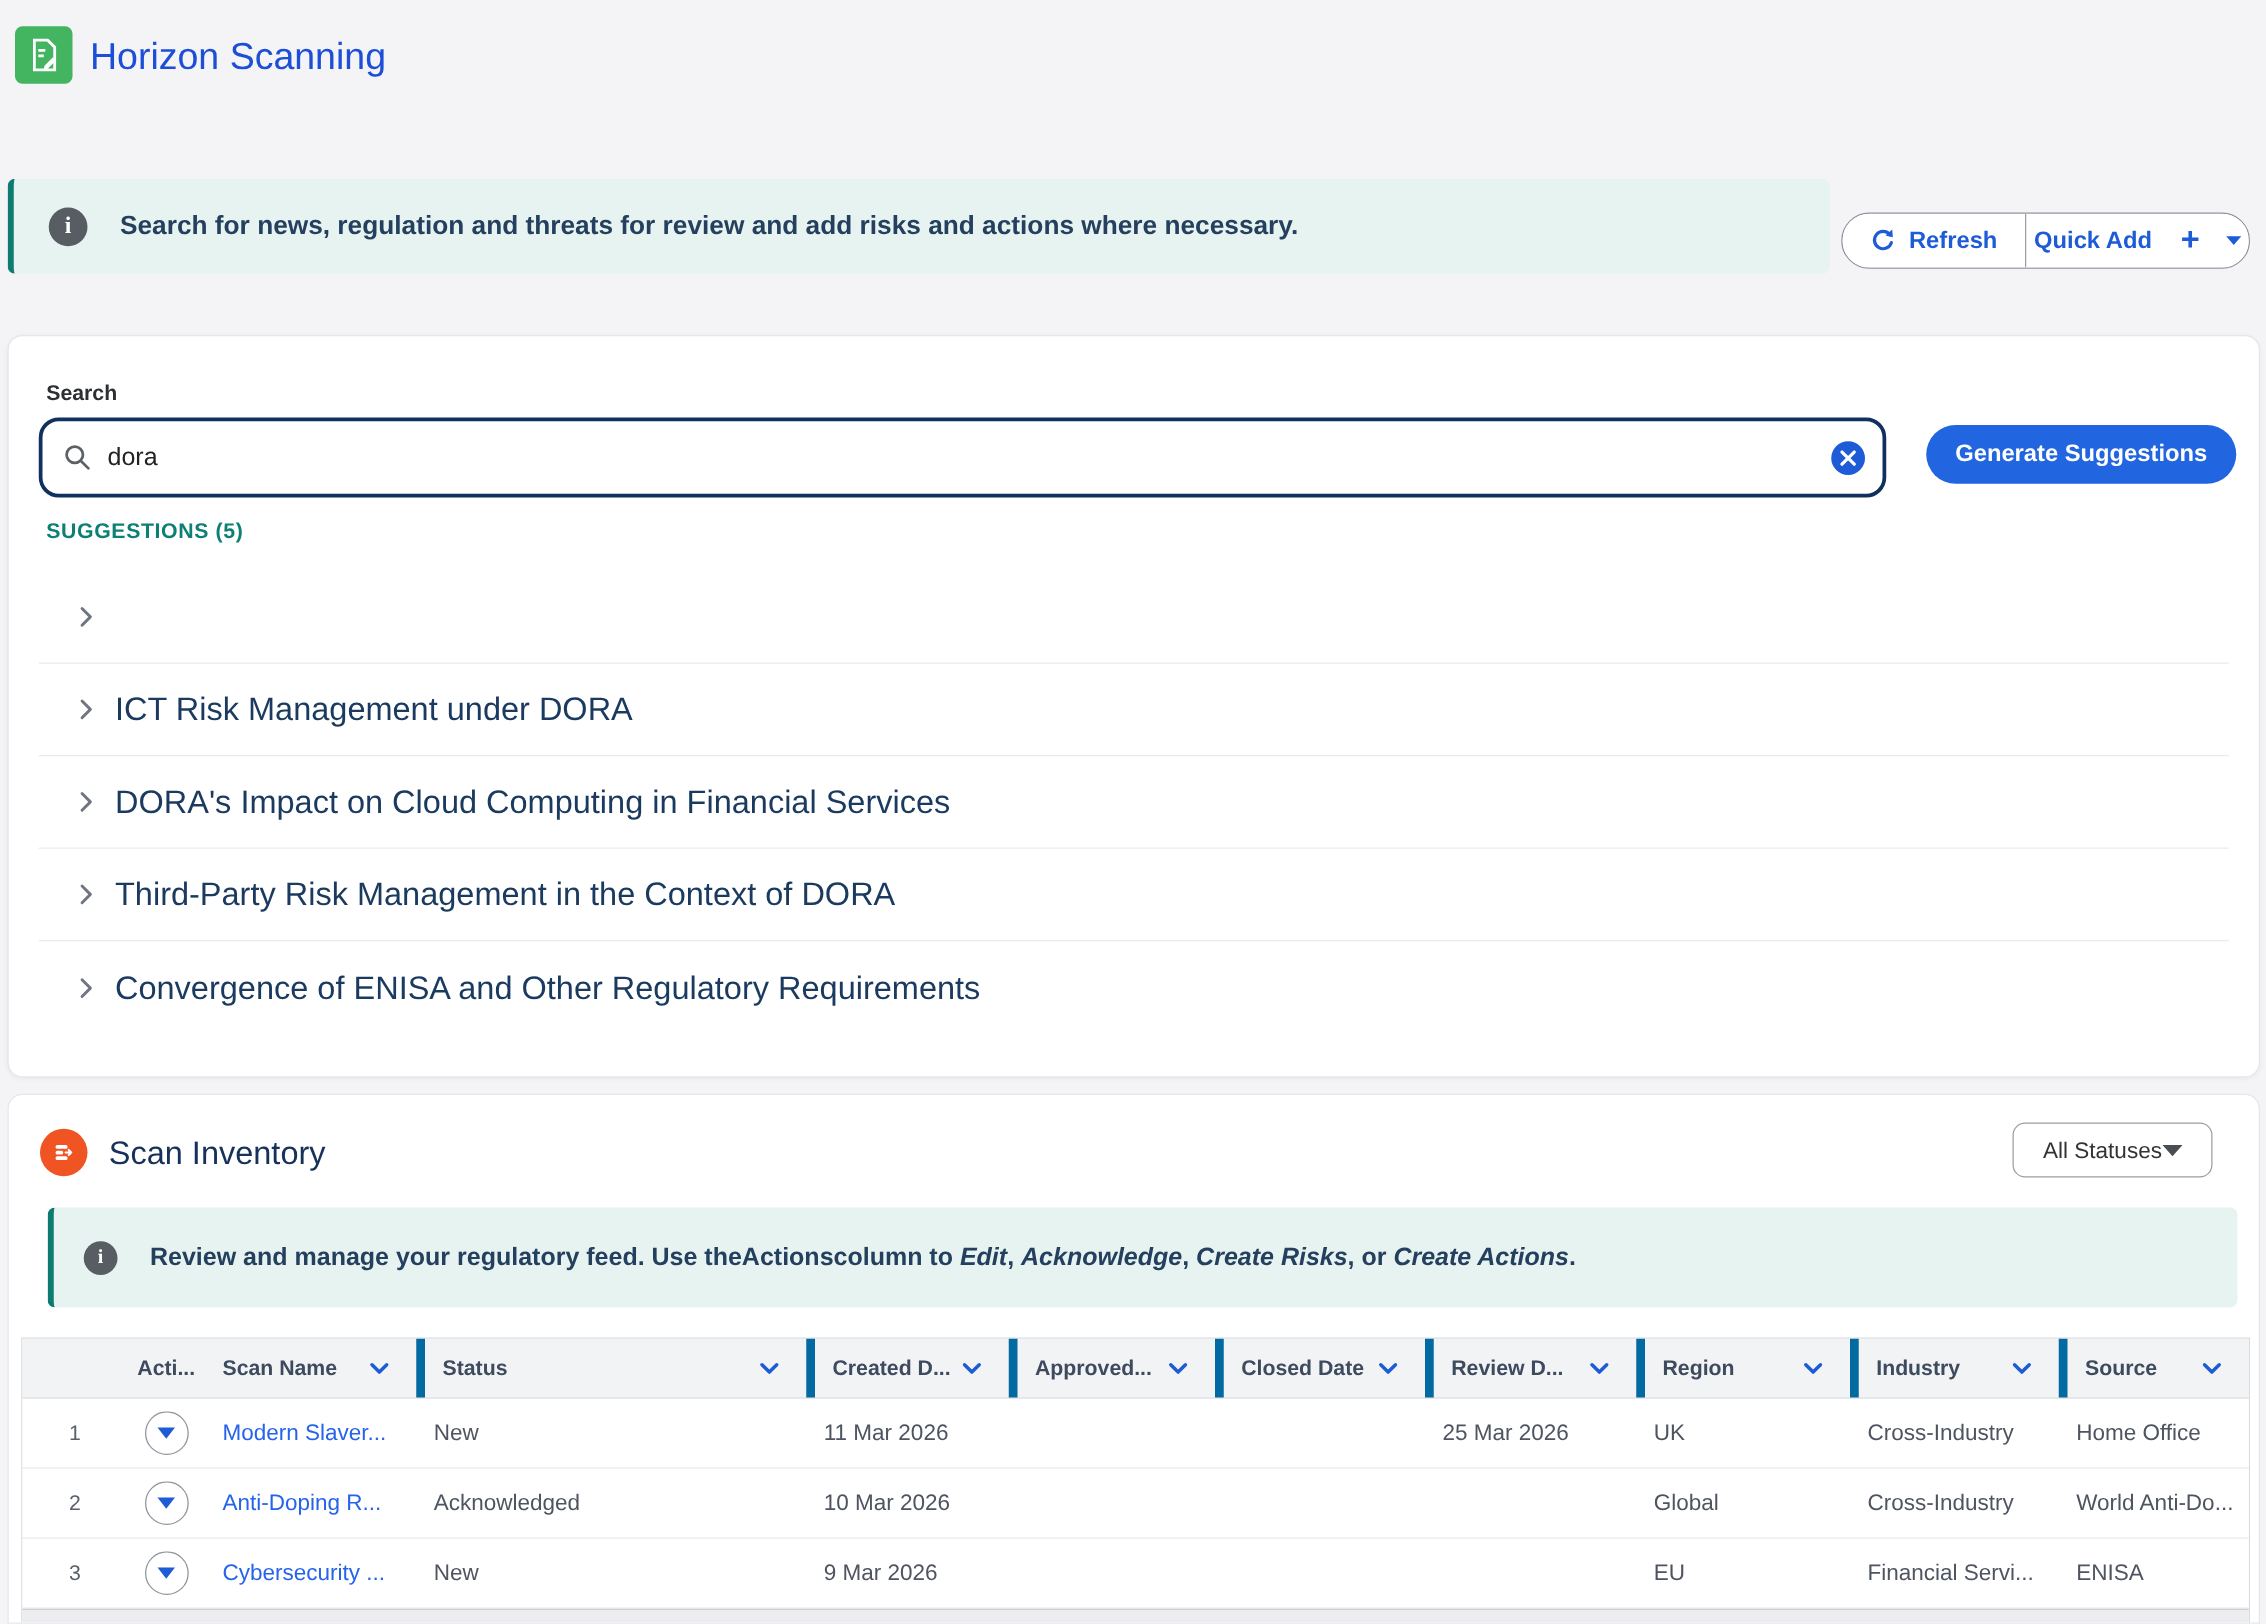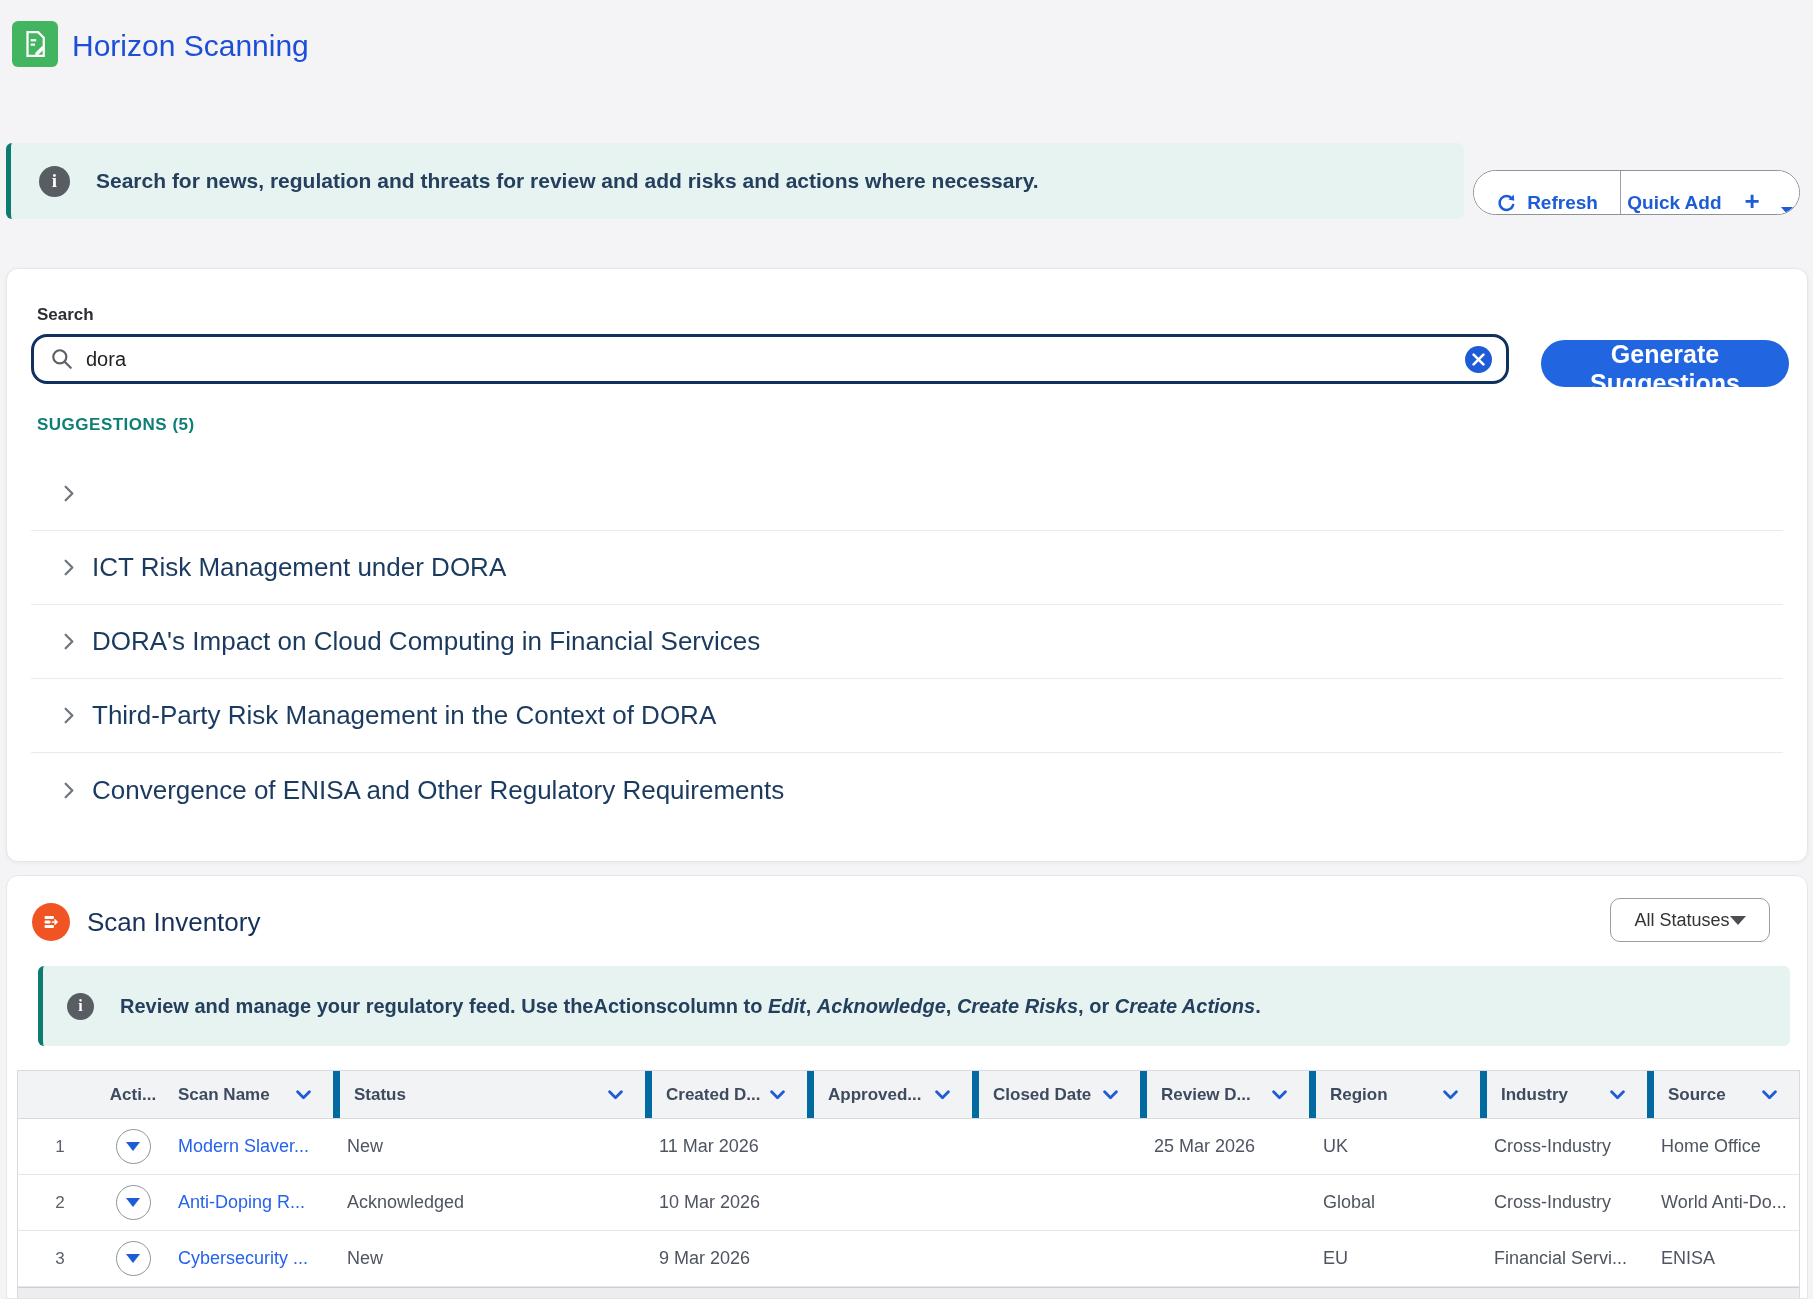--- a/index.html
+++ b/index.html
@@ -36,56 +36,56 @@
   .banner-text {
     margin-left:26px; font-size:21px; font-weight:700; color:#24405e;
   }
   
   .btn-group {
     position:absolute; left:1473px; top:170px; width:327px; height:45px;
     background:#fff; border:1.5px solid #8d9299; border-radius:23px;
     display:flex; overflow:hidden;
   }
   .pill-btn {
-    display:flex; align-items:flex-end; justify-content:center; gap:10px;
+    display:flex; align-items:center; justify-content:center; gap:10px;
     color:#1d5cd6; font-weight:700; font-size:19px; cursor:pointer; background:#fff; border:none;
     font-family:"Liberation Sans", sans-serif;
   }
   .pill-btn.refresh { flex:0 0 146px; }
   .pill-btn.quickadd { flex:1; border-left:1px solid #9aa0a6;gap:23px; }
   .plus-glyph { font-size:26px; font-weight:600; line-height:1; margin-top:-3px; }
   .caret-down-sm {
     width:0; height:0; border-left:6px solid transparent; border-right:6px solid transparent;
     border-top:7px solid #1d5cd6; margin-left:-2px;
   }
   
   .card1 {
     position:absolute; left:6px; top:268px; width:1802px; height:594px;
     background:#fff; border:1px solid #e4e6ea; border-radius:12px;
     box-shadow:0 1px 4px rgba(0,0,0,0.05);
   }
   .search-label { position:absolute; left:30px; top:36px; font-size:17px; font-weight:600; color:#2c2f33; }
   .search-box {
-    position:absolute; left:24px; top:65px; width:1478px; height:50px;
+    position:absolute; left:24px; top:65px; width:1478px; height:64px;
     border:3px solid #10305e; border-radius:16px; background:#fff;
     display:flex; align-items:center;
   }
   .search-box input {
     flex:1; border:none; outline:none; font-size:20px; color:#222;
     padding-left:12px; font-family:"Liberation Sans", sans-serif; background:transparent;
   }
   .search-glass { margin-left:16px; flex:0 0 auto; display:flex; }
   .clear-btn {
     flex:0 0 auto; width:27px; height:27px; border-radius:50%; background:#1d5cd6;
     display:flex; align-items:center; justify-content:center; margin-right:14px; cursor:pointer; border:none;
   }
   .generate-btn {
     position:absolute; left:1534px; top:71px; width:248px; height:47px;
     background:#2166e0; color:#fff; border:none; border-radius:24px;
-    font-size:25px; font-weight:700; cursor:pointer; font-family:"Liberation Sans", sans-serif;
+    font-size:19px; font-weight:700; cursor:pointer; font-family:"Liberation Sans", sans-serif;
   }
   .suggestions-heading {
     position:absolute; left:30px; top:146px;
     color:#0d7f74; font-size:17px; font-weight:800; letter-spacing:0.5px;
   }
   .suggestion-list { position:absolute; left:24px; right:24px; top:188px; }
   .suggestion-row {
     height:74px; display:flex; align-items:center; cursor:pointer;
   }
   .suggestion-row:not(:last-child){ border-bottom:1px solid #e9eaec; }

